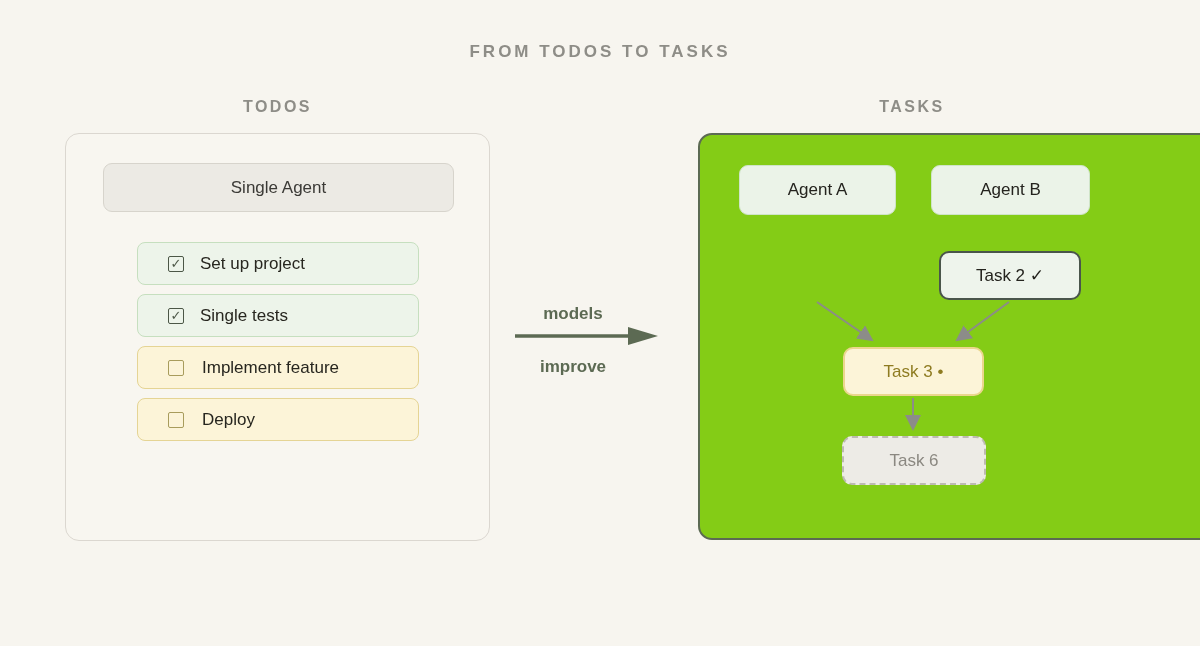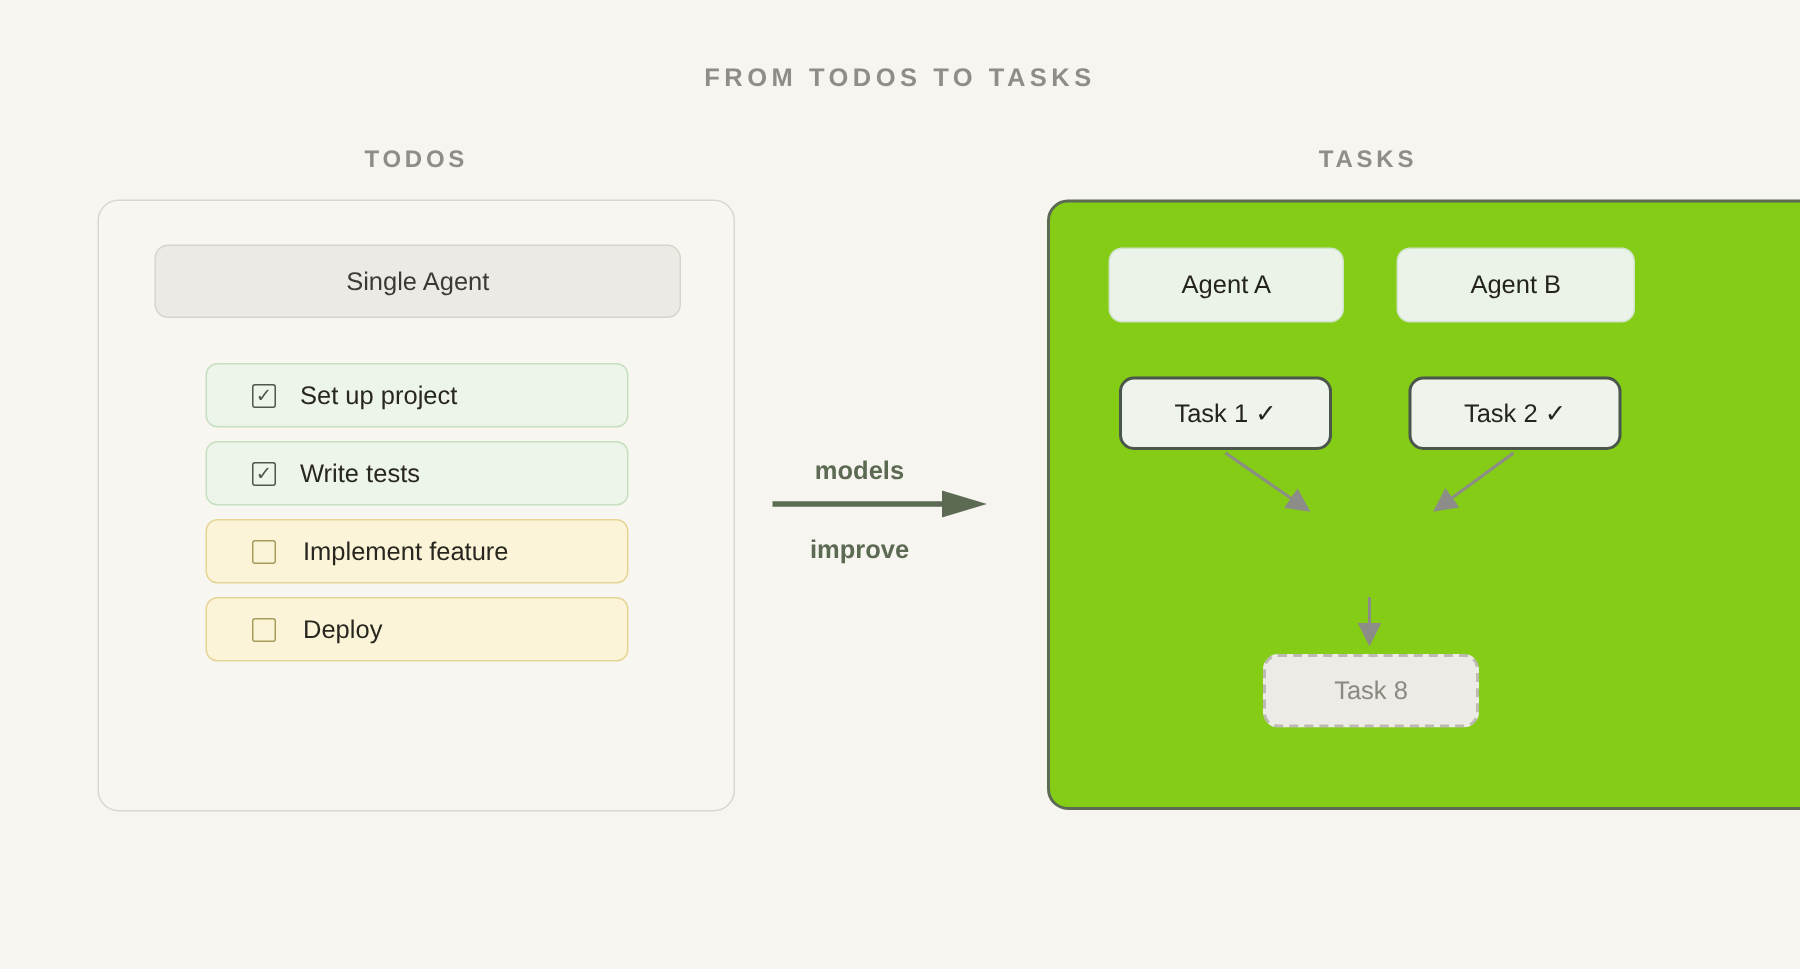--- a/index.html
+++ b/index.html
@@ -101,21 +101,21 @@
 
   <div class="panel todos">
     <div class="single-agent">Single Agent</div>
 
     <div class="todo-item done" style="top:108px">
       <span class="cb">✓</span>
       <span class="todo-label">Set up project</span>
     </div>
     <div class="todo-item done" style="top:160px">
       <span class="cb">✓</span>
-      <span class="todo-label">Write tests</span>
+      <span class="todo-label">Single tests</span>
     </div>
     <div class="todo-item pending" style="top:212px">
       <span class="cb"></span>
       <span class="todo-label">Implement feature</span>
     </div>
     <div class="todo-item pending" style="top:264px">
       <span class="cb"></span>
       <span class="todo-label">Deploy</span>
     </div>
   </div>
@@ -124,23 +124,23 @@
   <svg class="transition-arrow" width="148" height="22" viewBox="0 0 148 22">
     <line x1="3" y1="11" x2="118" y2="11" stroke="#5c6a53" stroke-width="3.6"></line>
     <polygon points="116,2 146,11 116,20" fill="#5c6a53"></polygon>
   </svg>
   <div class="transition-label bottom">improve</div>
 
   <div class="panel tasks">
     <div class="agent-box a">Agent A</div>
     <div class="agent-box b">Agent B</div>
 
-    <div class="task-node done t1">Task 1 ✓</div>
     <div class="task-node done t2">Task 2 ✓</div>
-    <div class="task-node queued">Task 8</div>
+    <div class="task-node active">Task 3 •</div>
+    <div class="task-node queued">Task 6</div>
 
     <svg class="flow-arrows" width="428" height="407" viewBox="0 0 428 407">
       <defs>
         <marker id="ah" markerWidth="9" markerHeight="9" refX="7" refY="4" orient="auto">
           <path d="M0,0 L8,4 L0,8 z" fill="#8c8c89"></path>
         </marker>
       </defs>
       <line x1="117" y1="167" x2="172" y2="205" stroke="#8c8c89" stroke-width="2" marker-end="url(#ah)"></line>
       <line x1="309" y1="167" x2="257" y2="205" stroke="#8c8c89" stroke-width="2" marker-end="url(#ah)"></line>
       <line x1="213" y1="263" x2="213" y2="294" stroke="#8c8c89" stroke-width="2" marker-end="url(#ah)"></line>

